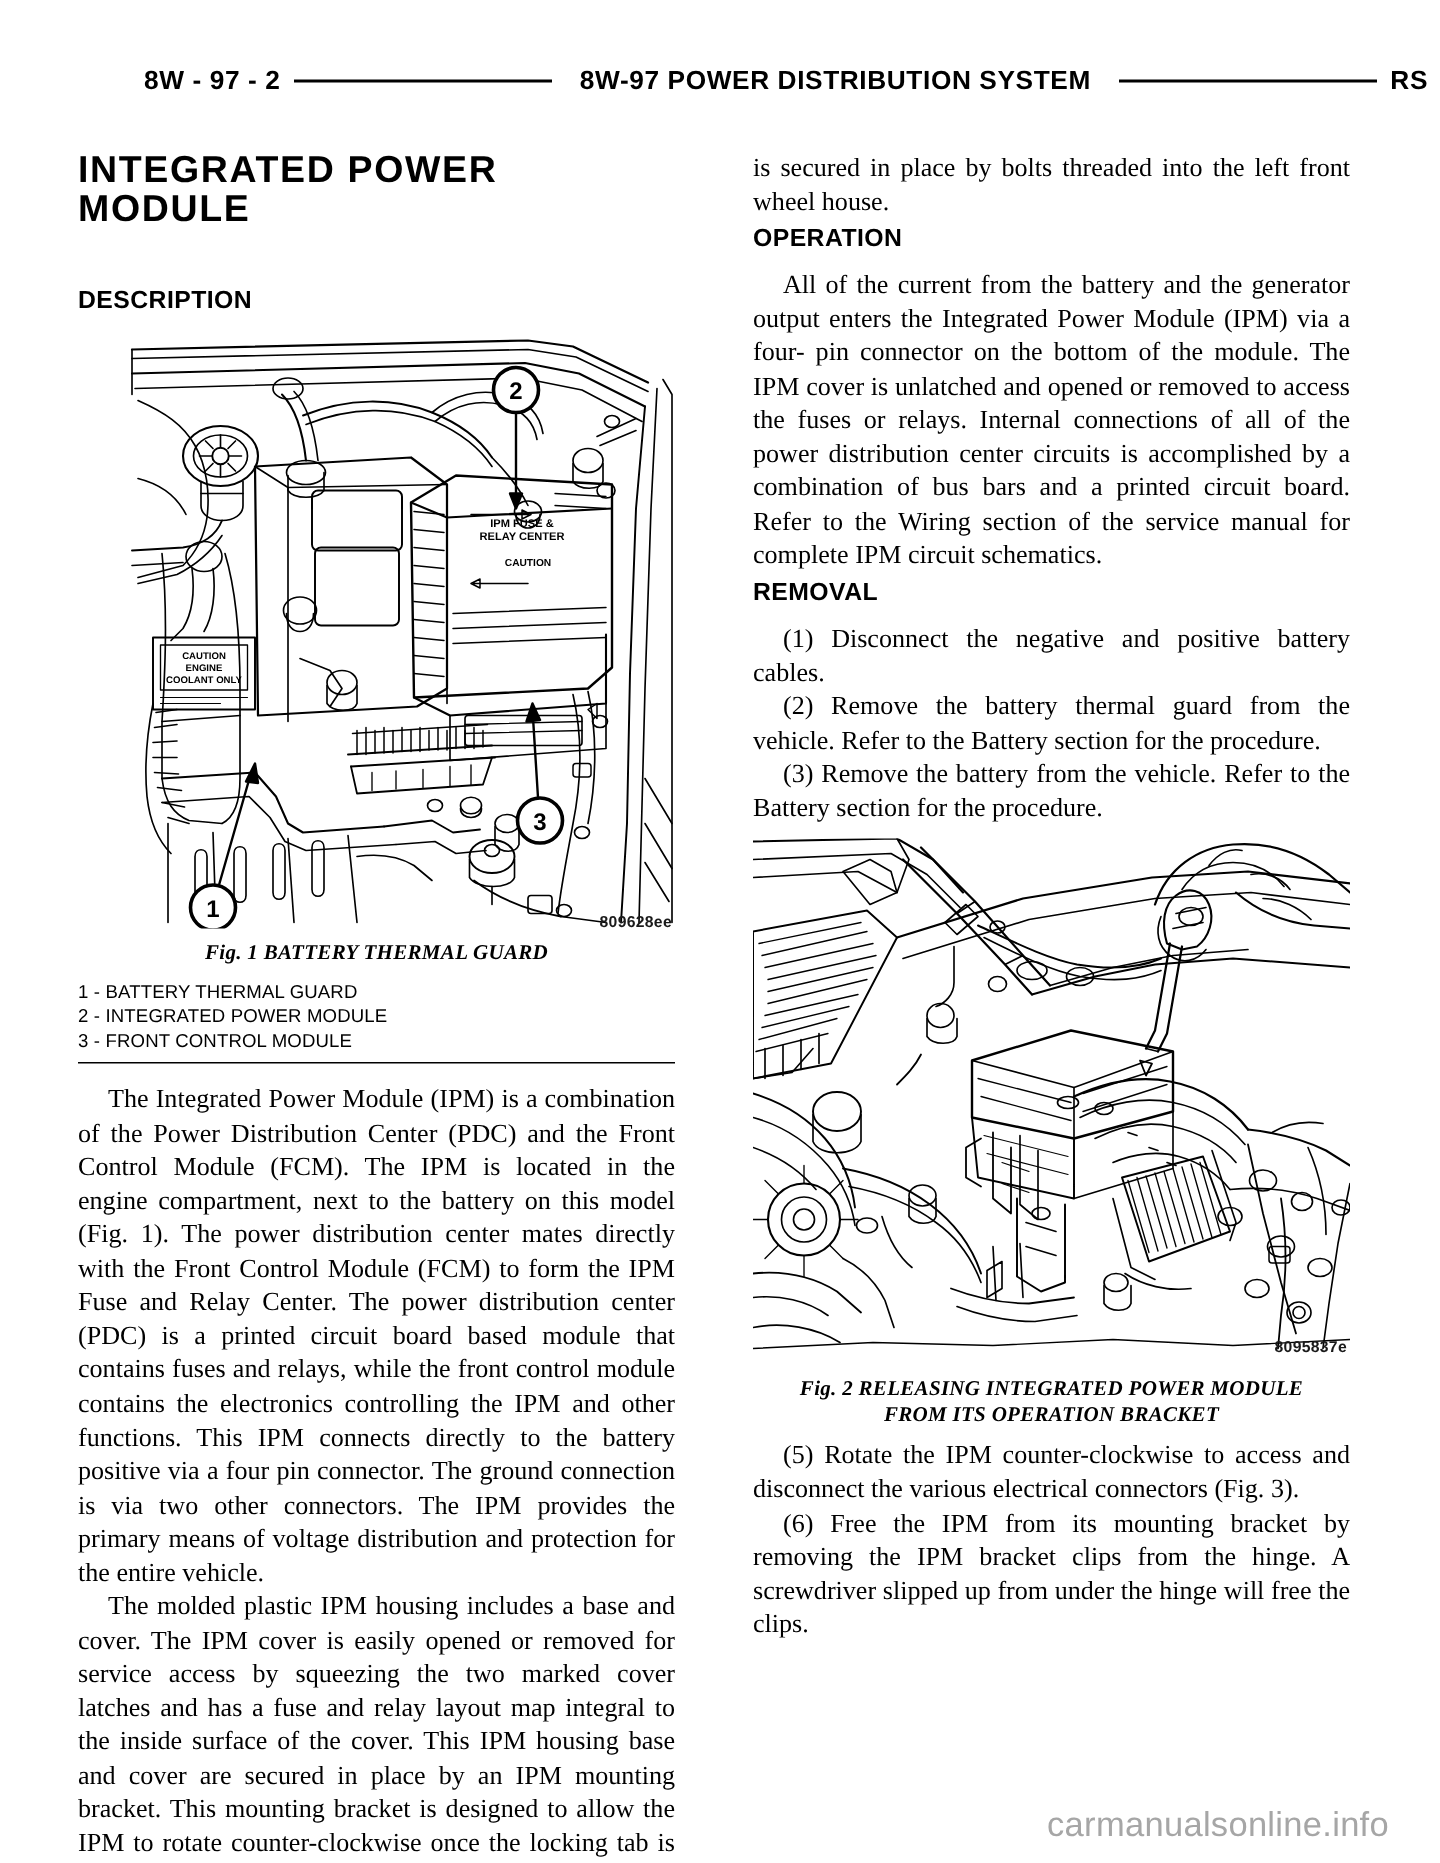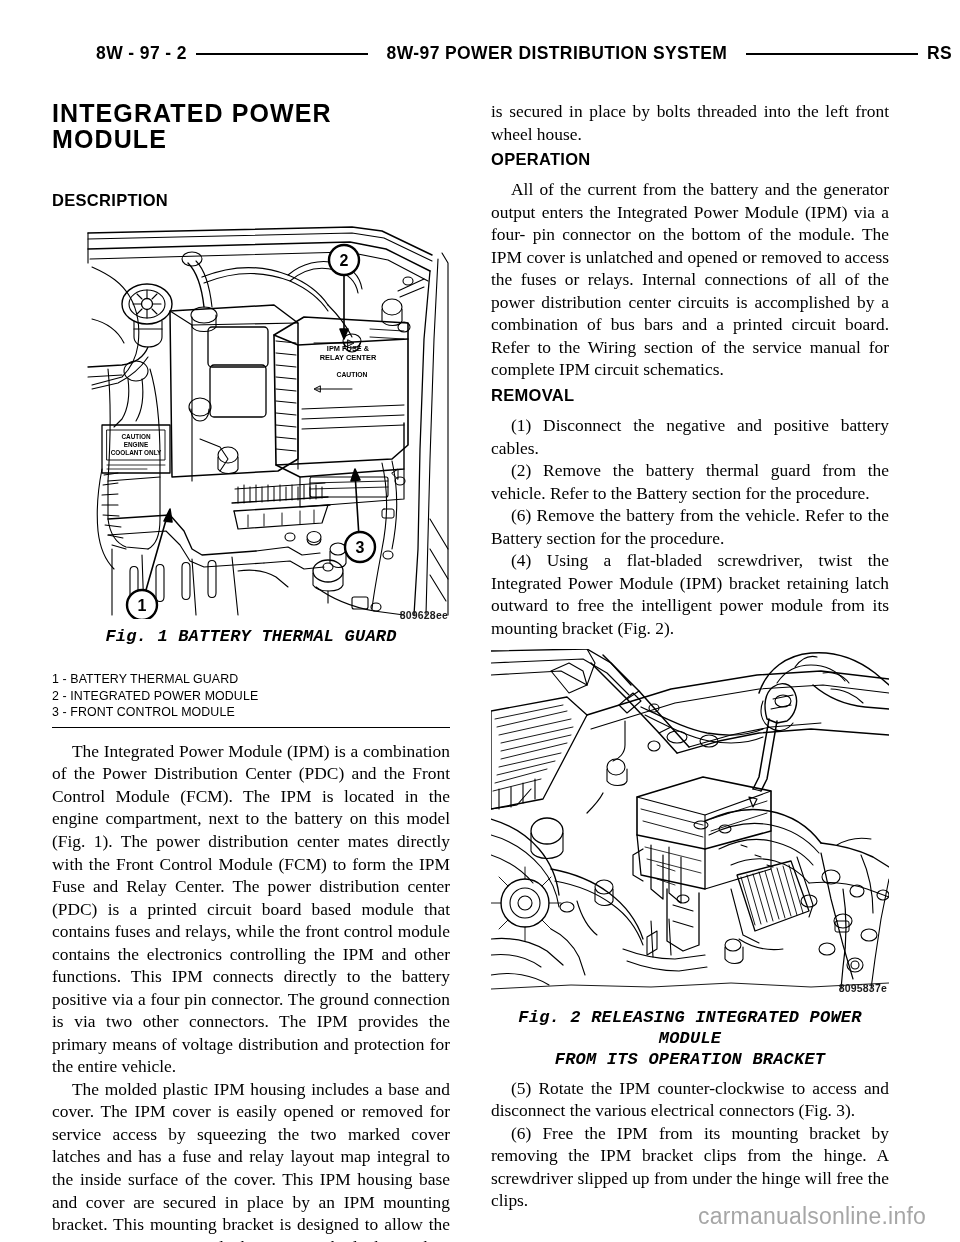--- a/index.html
+++ b/index.html
@@ -39,21 +39,21 @@
     margin: 2px 9px 0 9px;
   }
 
   
   .col {
     position: absolute;
     top: 100px;
     width: 398px;
   }
   .col-left  { left: 52px; }
-  .col-right { left: 491px; }
+  .col-right { left: 502px; }
 
   h1.section-title {
     font-family: "Liberation Sans", sans-serif;
     font-weight: bold;
     font-size: 25px;
     letter-spacing: 1.1px;
     margin: 0 0 38px 0;
     line-height: 1.05;
   }
   h2.sub-head {
@@ -88,30 +88,30 @@
     position: absolute;
     right: 2px;
     font-family: "Liberation Sans", sans-serif;
     font-weight: bold;
     font-size: 10.5px;
     letter-spacing: 0.2px;
     color: #1a1a1a;
   }
   .fig-caption {
     text-align: center;
-    font-family: Liberation Mono, monospace;
+    font-family: Liberation Serif, serif;
     font-style: italic;
     font-weight: bold;
-    font-size: 17px;
+    font-size: 14px;
     line-height: 1.22;
     letter-spacing: 0.2px;
     margin-top: 8px;
   }
   .fig-legend {
-    margin-top: 24px;
+    margin-top: 9px;
     font-family: "Liberation Sans", sans-serif;
     font-size: 12.4px;
     line-height: 1.33;
     letter-spacing: 0.1px;
   }
   .legend-rule {
     border-top: 1.6px solid #000;
     margin: 6px 0 12px 0;
   }
 
@@ -334,22 +334,21 @@
 <div class="col col-right">
 
   <p class="body cont">is secured in place by bolts threaded into the left front wheel house.</p>
 
   <h2 class="sub-head spaced">OPERATION</h2>
   <p class="body">All of the current from the battery and the generator output enters the Integrated Power Module (IPM) via a four- pin connector on the bottom of the module. The IPM cover is unlatched and opened or removed to access the fuses or relays. Internal connections of all of the power distribution center circuits is accomplished by a combination of bus bars and a printed circuit board. Refer to the Wiring section of the service manual for complete IPM circuit schematics.</p>
 
   <h2 class="sub-head spaced">REMOVAL</h2>
   <p class="body">(1) Disconnect the negative and positive battery cables.</p>
   <p class="body">(2) Remove the battery thermal guard from the vehicle. Refer to the Battery section for the procedure.</p>
-  <p class="body">(6) Remove the battery from the vehicle. Refer to the Battery section for the procedure.</p>
-  <p class="body">(4) Using a flat-bladed screwdriver, twist the Integrated Power Module (IPM) bracket retaining latch outward to free the intelligent power module from its mounting bracket (Fig. 2).</p>
+  <p class="body">(3) Remove the battery from the vehicle. Refer to the Battery section for the procedure.</p>
 
   <div class="figure" style="margin-top:10px;">
     <div class="fig-art">
       <svg viewBox="0 0 398 345" xmlns="http://www.w3.org/2000/svg" fill="none" stroke="#000" stroke-width="1.1" stroke-linecap="round" stroke-linejoin="round">
         <rect x="0" y="0" width="398" height="345" fill="#fff" stroke="none"></rect>
 
         <path d="M0 2 L96 0 L120 14 L140 36" stroke-width="1.4"></path>
         <path d="M0 14 L92 10 L116 24 L138 46"></path>
         <path d="M0 26 L70 22 L96 36"></path>
         <path d="M60 22 L78 14 L92 22 L96 36 L78 44 Z"></path>

